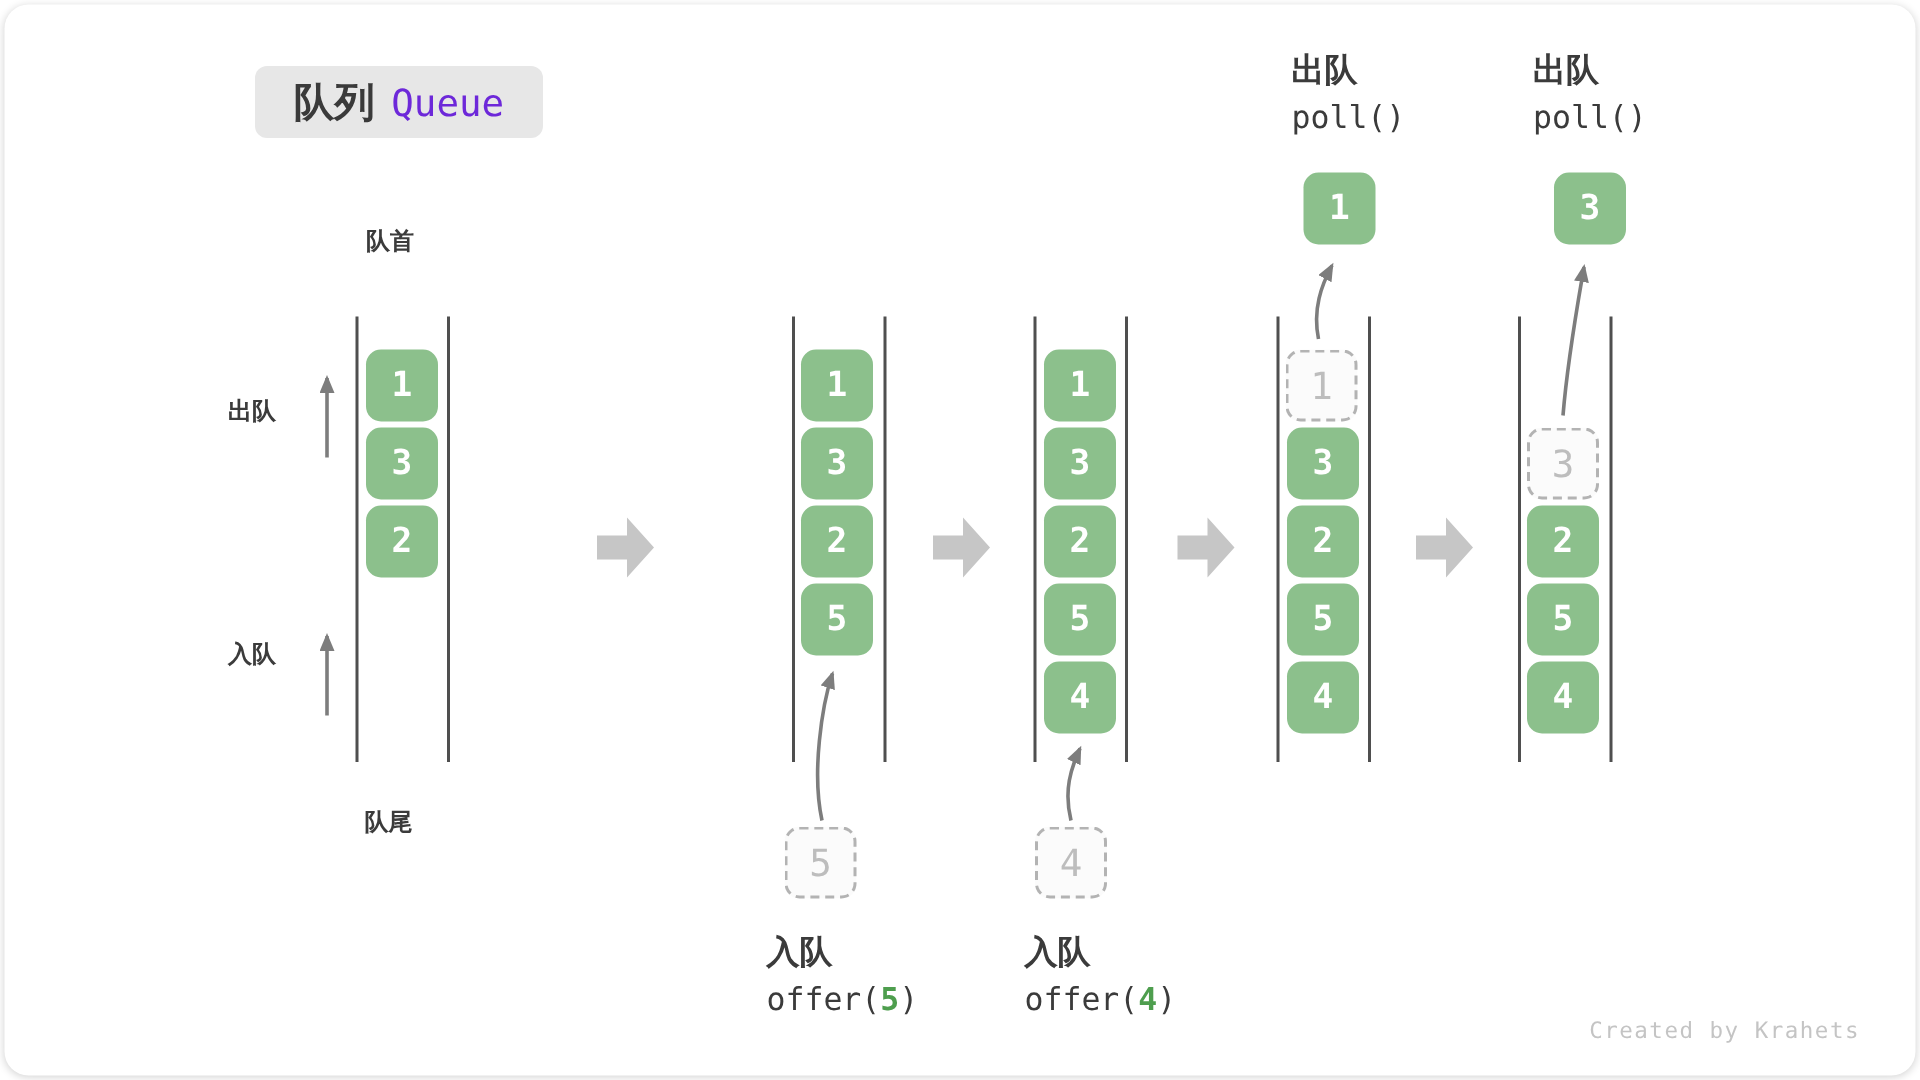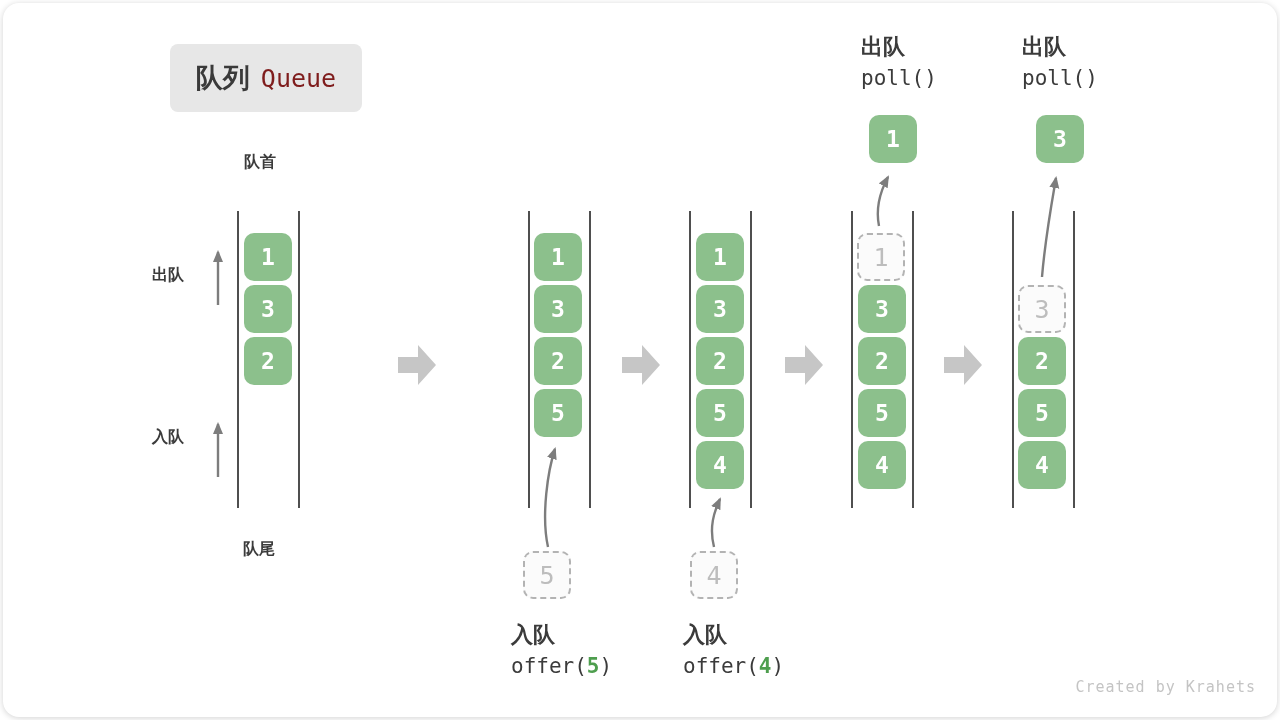--- a/index.html
+++ b/index.html
@@ -1,37 +1,37 @@
 <!DOCTYPE html>
 <html style="--box_green: #8cc08c; --accent_green: #4e9e4e; --line: #4f4f4f; --thin_arrow: #7d7d7d; --arrow_gray: #c6c6c6; --dashed_border: #b3b3b3; --dashed_bg: #fbfbfb; --dashed_text: #bdbdbd; --credit_gray: #c4c4c4;"><head>
 <meta charset="utf-8">
 <style>
   html,body{margin:0;padding:0;background:#f4f4f4;}
   .stage{position:relative;width:1280px;height:720px;font-family:"Liberation Sans","DejaVu Sans",sans-serif;overflow:hidden;background:#fff;}
   .card{position:absolute;inset:3px;background:#ffffff;border-radius:16px;box-shadow:0 1px 6px rgba(0,0,0,0.18);}
-  .title-box{position:absolute;left:170px;top:44px;width:192px;height:68px;background:#e7e7e7;border-radius:8px;display:flex;align-items:center;justify-content:center;gap:11px;}
+  .title-box{position:absolute;left:170px;top:44px;width:192px;height:48px;background:#e7e7e7;border-radius:8px;display:flex;align-items:center;justify-content:center;gap:11px;}
   .title-zh{font-size:27px;font-weight:bold;color:#3a3a3a;}
-  .title-en{font-family:"DejaVu Sans Mono","Liberation Mono",monospace;font-size:25px;color:#7f1d1d;}
+  .title-en{font-family:"DejaVu Sans Mono","Liberation Mono",monospace;font-size:25px;color:#6d28d9;}
   .zh-label{position:absolute;font-size:16px;font-weight:bold;color:#3b3b3b;white-space:nowrap;line-height:1.15;}
   .code{font-family:"DejaVu Sans Mono","Liberation Mono",monospace;font-size:21px;color:#3b3b3b;white-space:nowrap;}
   .op-block{position:absolute;line-height:1.5;}
   .op-zh{font-size:22px;font-weight:bold;color:#3b3b3b;}
   .accent{color:var(--accent_green);font-weight:bold;}
   .col-line{position:absolute;top:211px;height:297px;width:1.5px;background:var(--line);}
   .gbox{position:absolute;width:48px;height:48px;background:var(--box_green);border-radius:10px;color:#ffffff;
         font-family:"DejaVu Sans Mono","Liberation Mono",monospace;font-size:23px;font-weight:bold;
         display:flex;align-items:center;justify-content:center;}
   .dbox{position:absolute;width:48px;height:48px;box-sizing:border-box;border:2px dashed var(--dashed_border);
         background:var(--dashed_bg);border-radius:10px;color:var(--dashed_text);
         font-family:"DejaVu Sans Mono","Liberation Mono",monospace;font-size:25px;
         display:flex;align-items:center;justify-content:center;}
   .overlay{position:absolute;left:0;top:0;width:1280px;height:720px;pointer-events:none;}
   .thin-arrow{stroke:var(--thin_arrow);stroke-width:2.4;fill:none;}
   .block-arrow{fill:var(--arrow_gray);}
-  .credit{position:absolute;right:24px;bottom:24px;font-family:"DejaVu Sans Mono","Liberation Mono",monospace;
+  .credit{position:absolute;right:40px;bottom:24px;font-family:"DejaVu Sans Mono","Liberation Mono",monospace;
           font-size:15px;color:var(--credit_gray);letter-spacing:1px;}
 </style>
 </head>
 <body>
 
 <div class="stage">
   <div class="card"></div>
 
   <svg class="overlay" viewBox="0 0 1280 720">
     <defs>

